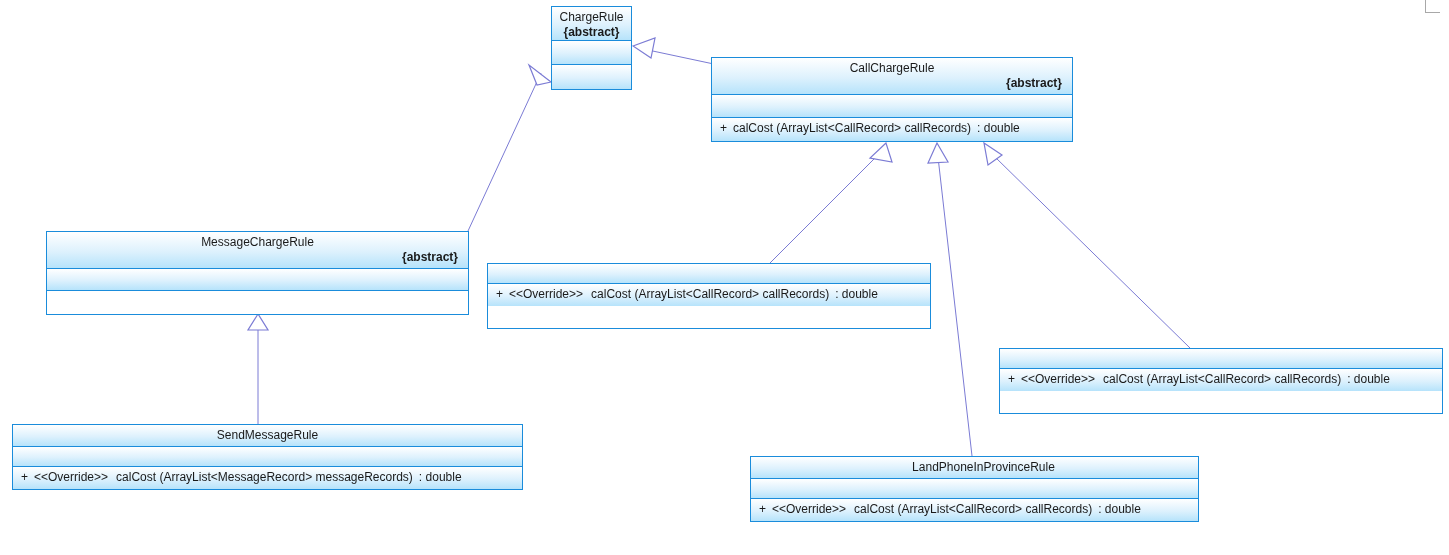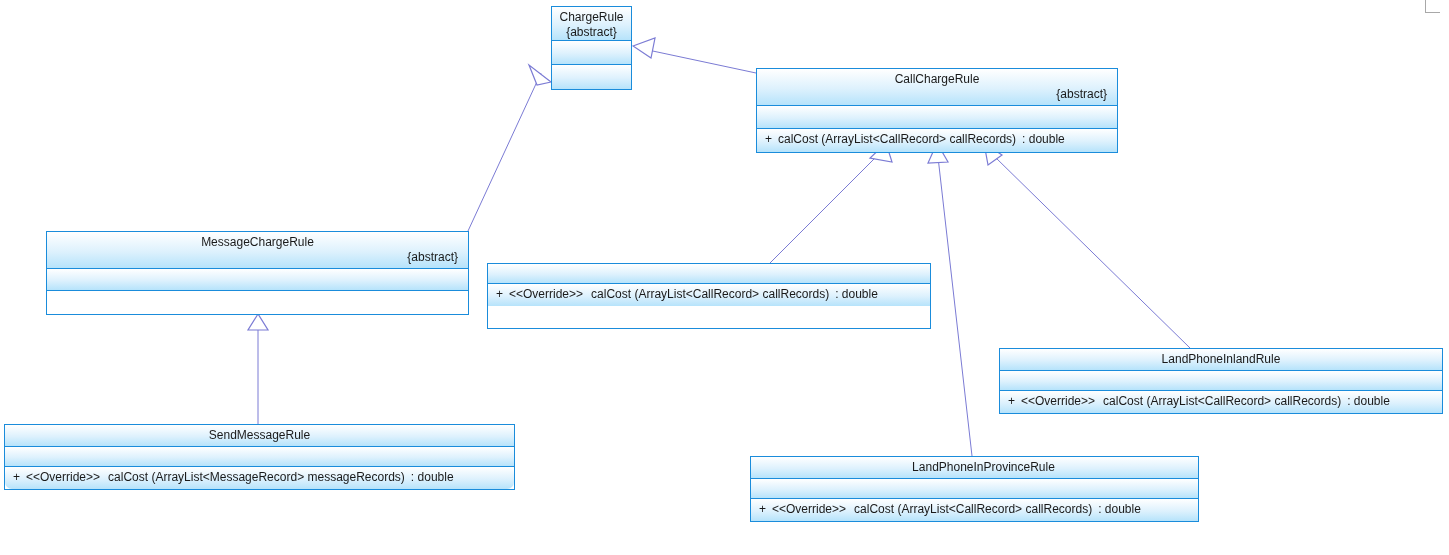--- a/index.html
+++ b/index.html
@@ -38,20 +38,21 @@
     text-align:center;
     line-height:15px;
     white-space:nowrap;
   }
   .c-name .cls-abstract{
     display:block;
     text-align:right;
     line-height:15px;
     padding-right:4px;
     white-space:nowrap;
+    font-weight:bold;
   }
   .c-attrs{}
   .c-ops{
     padding:2px 18px 2px 8px;
     white-space:nowrap;
     line-height:16px;
   }
   .c-ops .vis{display:inline-block;margin-right:6px;}
   .c-ops .stereo{display:inline-block;margin-right:8px;}
   .c-ops .sig{display:inline-block;}
@@ -107,21 +108,21 @@
 
   <div class="uml-class" style="left:551px;top:6px;width:81px;height:84px;">
     <div class="compartment c-name" style="height:34px;">
       <span class="cls-title">ChargeRule</span>
       <span class="cls-abstract" style="text-align:center;padding-right:0;">{abstract}</span>
     </div>
     <div class="compartment c-attrs" style="height:24px;"></div>
     <div class="compartment c-ops last" style="height:24px;"></div>
   </div>
 
-  <div class="uml-class" style="left:756px;top:57px;width:362px;height:85px;margin-top:11px;">
+  <div class="uml-class" style="left:711px;top:57px;width:362px;height:85px;">
     <div class="compartment c-name" style="height:37px;">
       <span class="cls-title">CallChargeRule</span>
       <span class="cls-abstract">{abstract}</span>
     </div>
     <div class="compartment c-attrs" style="height:23px;"></div>
     <div class="compartment c-ops last" style="height:23px;">
       <span class="vis">+</span><span class="sig">calCost (ArrayList&lt;CallRecord&gt; callRecords)</span><span class="rtype">: double</span>
     </div>
   </div>
 
@@ -134,35 +135,32 @@
   </div>
 
   <div class="uml-class" style="left:487px;top:263px;width:444px;height:66px;">
     <div class="compartment c-attrs" style="height:20px;"></div>
     <div class="compartment c-ops last" style="height:22px;">
       <span class="vis">+</span><span class="stereo">&lt;&lt;Override&gt;&gt;</span><span class="sig">calCost (ArrayList&lt;CallRecord&gt; callRecords)</span><span class="rtype">: double</span>
     </div>
   </div>
 
   <div class="uml-class" style="left:999px;top:348px;width:444px;height:66px;">
-    <div class="compartment c-name" style="height:22px;">
-      <span class="cls-title">LandPhoneInlandRule</span>
-    </div>
     <div class="compartment c-attrs" style="height:20px;"></div>
     <div class="compartment c-ops last" style="height:22px;">
       <span class="vis">+</span><span class="stereo">&lt;&lt;Override&gt;&gt;</span><span class="sig">calCost (ArrayList&lt;CallRecord&gt; callRecords)</span><span class="rtype">: double</span>
     </div>
   </div>
 
-  <div class="uml-class" style="left:4px;top:424px;width:511px;height:66px;">
+  <div class="uml-class" style="left:12px;top:424px;width:511px;height:66px;">
     <div class="compartment c-name" style="height:22px;">
       <span class="cls-title">SendMessageRule</span>
     </div>
     <div class="compartment c-attrs" style="height:20px;"></div>
-    <div class="compartment c-ops last" style="height:22px;border-radius:7px;">
+    <div class="compartment c-ops last" style="height:22px;">
       <span class="vis">+</span><span class="stereo">&lt;&lt;Override&gt;&gt;</span><span class="sig">calCost (ArrayList&lt;MessageRecord&gt; messageRecords)</span><span class="rtype">: double</span>
     </div>
   </div>
 
   <div class="uml-class" style="left:750px;top:456px;width:449px;height:66px;">
     <div class="compartment c-name" style="height:22px;padding-left:24px;">
       <span class="cls-title">LandPhoneInProvinceRule</span>
     </div>
     <div class="compartment c-attrs" style="height:20px;"></div>
     <div class="compartment c-ops last" style="height:22px;">

